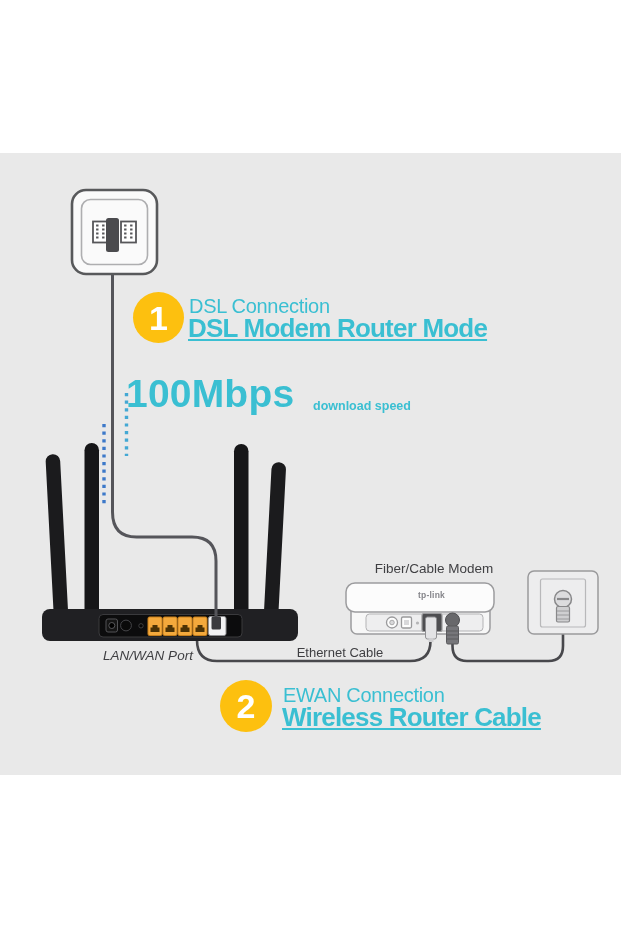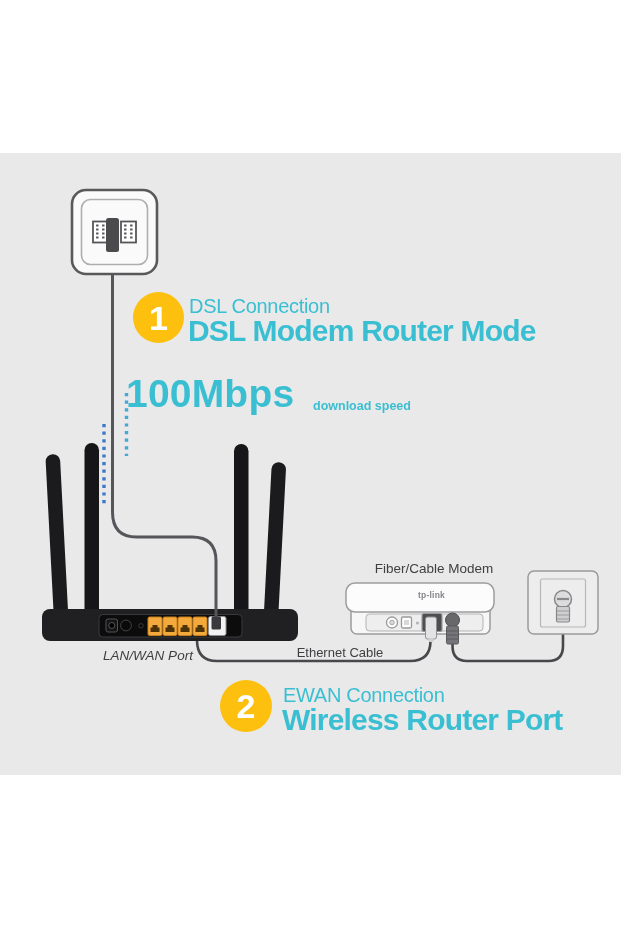--- a/index.html
+++ b/index.html
@@ -6,21 +6,21 @@
   .canvas{position:relative;width:621px;height:931px;background:#ffffff;overflow:hidden;
           font-family:"Liberation Sans", sans-serif;}
   .panel{position:absolute;left:0;top:153px;width:621px;height:622px;background:#e9e9e9;}
   .abs{position:absolute;}
   svg.gfx{position:absolute;left:0;top:0;}
   .teal{color:#3abfd2;}
   .badge{position:absolute;width:51px;height:51px;border-radius:50%;background:#fdc00f;
          display:flex;align-items:center;justify-content:center;}
   .badge span{color:#ffffff;font-size:34px;font-weight:700;line-height:1;}
   .step-title{font-size:20px;font-weight:400;letter-spacing:-0.3px;line-height:1.1;}
-  .step-mode{font-size:30px;font-weight:700;letter-spacing:-0.8px;line-height:1.1;}
+  .step-mode{font-size:26px;font-weight:700;letter-spacing:-0.8px;line-height:1.1;text-decoration:underline;}
   .speed-value{font-size:39px;font-weight:600;letter-spacing:0.2px;line-height:1;}
   .speed-caption{font-size:12.5px;font-weight:700;}
   .dev-label{font-size:13.5px;color:#3f3f42;text-align:center;line-height:1.1;}
   .brand{font-size:8.5px;font-weight:700;color:#85858a;text-align:right;letter-spacing:0.2px;}
 </style>
 </head>
 <body>
 
 <div class="canvas">
   <div class="panel"></div>
@@ -134,14 +134,14 @@
 
   <div class="abs dev-label" style="left:359px;top:562px;width:150px;">Fiber/Cable Modem</div>
   <div class="abs brand" style="left:395px;top:590px;width:50px;">tp-link</div>
   <div class="abs dev-label" style="left:88px;top:649px;width:120px;font-style:italic;">LAN/WAN Port</div>
   <div class="abs dev-label" style="left:275px;top:646px;width:130px;font-size:13px;">Ethernet Cable</div>
 
   <div class="badge" style="left:220px;top:680px;width:52px;height:52px;">
     <span>2</span>
   </div>
   <div class="abs teal step-title" style="left:283px;top:684px;">EWAN Connection</div>
-  <div class="abs teal step-mode" style="left:282px;top:703px;">Wireless Router Port</div>
+  <div class="abs teal step-mode" style="left:282px;top:703px;">Wireless Router Cable</div>
 </div>
 
 </body></html>

